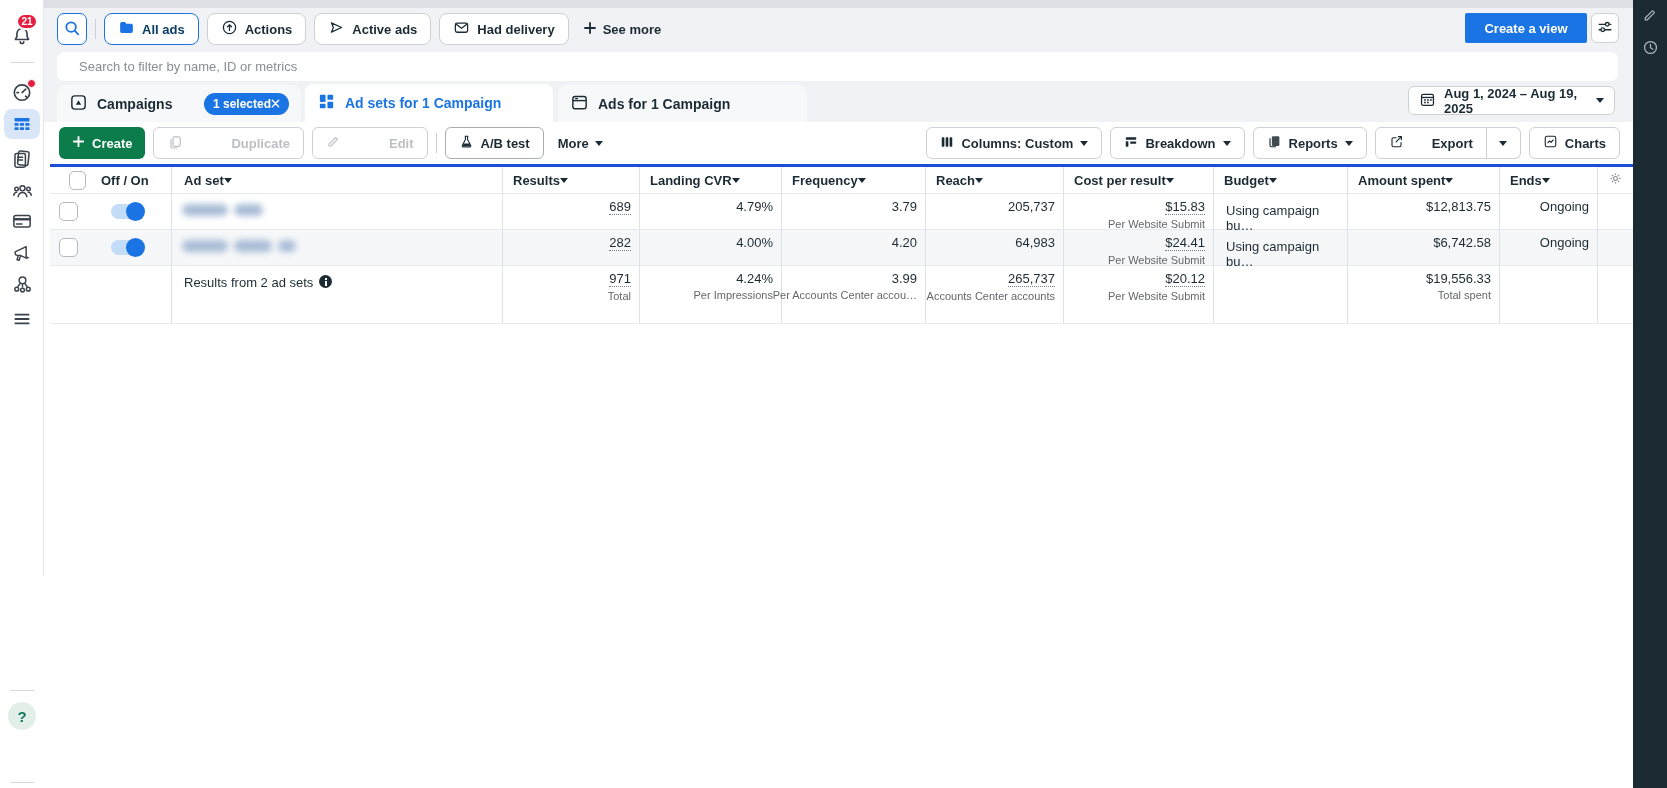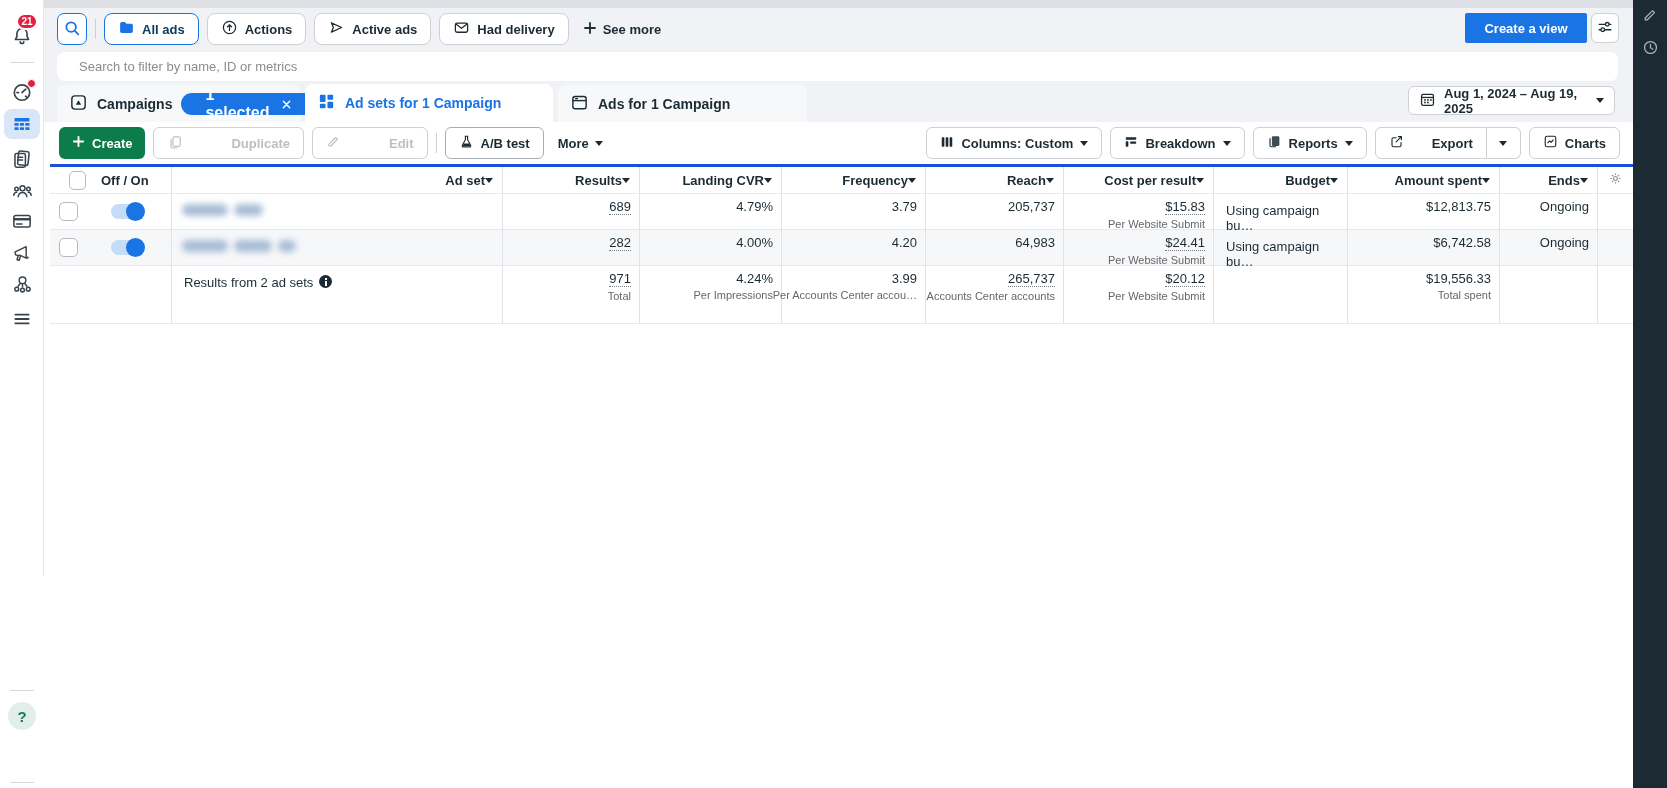--- a/index.html
+++ b/index.html
@@ -45,22 +45,22 @@
                padding:0 12px 0 22px; font-size:13px; color:#1c2b33; font-family:"Liberation Sans",sans-serif; }
   .searchbox::placeholder { color:#8a8d91; }
 
   
   .tab { position:absolute; top:85px; height:37px; background:#f7f8fa; border-radius:8px 8px 0 0; display:flex; align-items:center;
          padding:0 12px; gap:9px; font-size:14px; font-weight:700; cursor:pointer; }
   .tab.active { top:84px; height:38px; background:#fff; color:#1b74e4; z-index:2; }
   .tab-campaigns { left:13px; width:244px; }
   .tab-adsets { left:261px; width:248px; }
   .tab-ads { left:514px; width:249px; }
-  .sel-pill { margin-left:auto; display:flex; align-items:center; gap:12px; background:#1b74e4; color:#fff; font-size:16px; font-weight:600;
-              height:22px; border-radius:12px; padding:0 24px; cursor:pointer; }
+  .sel-pill { margin-left:auto; display:flex; align-items:center; gap:0; background:#1b74e4; color:#fff; font-size:12px; font-weight:600;
+              height:22px; border-radius:12px; padding:0 9px; cursor:pointer; }
 
   .datebtn { position:absolute; left:1364px; top:86px; width:207px; height:29px; background:#fff; border:1px solid #ced0d4; border-radius:6px;
              display:flex; align-items:center; gap:8px; padding:0 10px; font-size:13px; font-weight:700; cursor:pointer; }
 
   
   .content { position:absolute; left:0; top:122px; width:100%; height:666px; background:#fff; }
   .actionbar { position:absolute; left:15px; top:5px; display:flex; align-items:center; gap:8px; height:32px; }
   .btn-create { background:#0c7c4a; border:none; color:#fff; border-radius:6px; }
   .btn-disabled { color:#bcc0c4; cursor:default;gap:48px; }
   .btn-disabled svg { color:#bcc0c4; }
@@ -72,21 +72,21 @@
   .btn6 { border-radius:6px; }
 
   .caret { width:0; height:0; border-left:4px solid transparent; border-right:4px solid transparent; border-top:5px solid #1c2b33; display:inline-block; }
 
   
   .table { position:absolute; left:6px; top:42px; width:1583px; display:grid;
            grid-template-columns:45px 77px 331px 137px 142px 144px 138px 150px 134px 152px 98px 35px;
            border-top:3px solid #1d4ed8; font-size:13px; }
   .c { border-bottom:1px solid #e7e9ec; display:flex; background:#fff; }
   .vr { border-right:1px solid #dfe2e6; }
-  .hc { height:27px; align-items:center; justify-content:flex-end; font-weight:600; padding:0 9px 0 10px; }
+  .hc { height:27px; align-items:center; justify-content:flex-start; font-weight:600; padding:0 9px 0 10px; }
   .hc-plain { justify-content:flex-start; }
   .rr { height:36px; }
   .sr { height:58px; }
   .alt { background:#f6f7f9; }
   .num { flex-direction:column; align-items:flex-end; padding:5px 8px 0 0; }
   .num .sub, .sub { font-size:11px; color:#65676b; margin-top:3px; white-space:nowrap; }
   .txt { align-items:flex-start; padding:9px 8px 0 12px; }
   .dotted { border-bottom:1px dotted #7a7d82; cursor:pointer; }
 
   .checkbox { width:19px; height:19px; border:1.5px solid #b6bac0; border-radius:5px; background:#fff; margin:8px 0 0 9px; cursor:pointer; }

